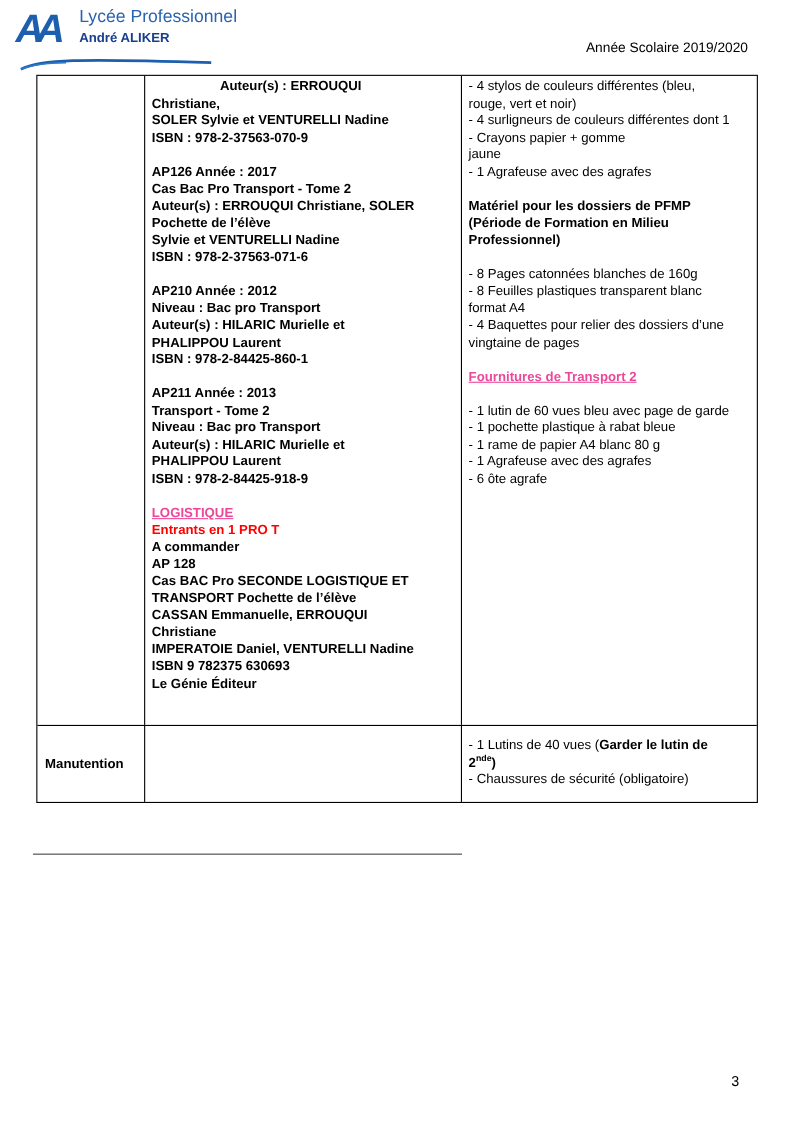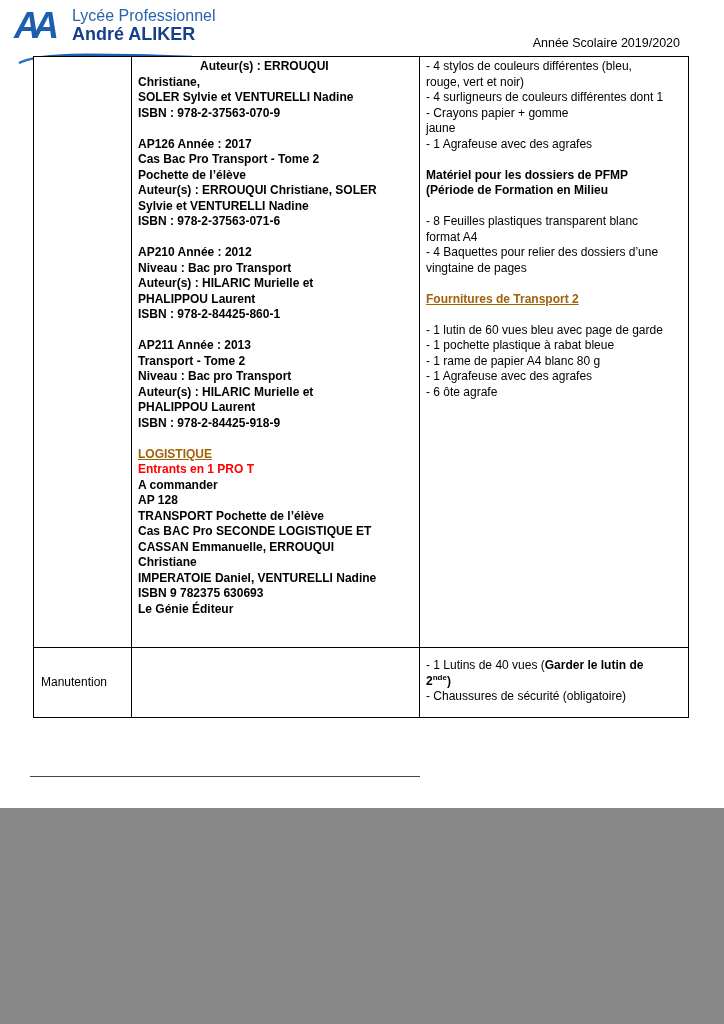--- a/index.html
+++ b/index.html
@@ -1,57 +1,57 @@
 <!DOCTYPE html>
 <html><head>
 <meta charset="utf-8">
 <style>
   * { margin:0; padding:0; box-sizing:border-box; }
   html,body { background:#888; }
   body { font-family:"Liberation Sans", sans-serif; }
   .page {
-    position:relative; width:724px; height:808px; background:#ffffff;
+    position:relative; width:724px; height:1024px; background:#ffffff;
     margin:0 auto; overflow:hidden; color:#000;
   }
 
   
   .logo { position:absolute; left:14px; top:8px; display:flex; align-items:flex-start; }
   .logo-mark {
     font-size:36px; font-weight:bold; font-style:italic; color:#1d5fae;
     letter-spacing:-7px; line-height:1; padding-right:12px;
   }
   .logo-text { margin-left:8px; }
   .logo-line1 { color:#2a63ae; font-size:16px; line-height:16px; }
-  .logo-line2 { color:#163f8c; font-size:18px; font-weight:bold; line-height:20px; }
+  .logo-line2 { color:#163f8c; font-size:12px; font-weight:bold; line-height:20px; }
   .logo-swoosh { position:absolute; left:2px; top:42px; }
 
   .year {
     position:absolute; top:36px; right:44px;
     font-size:12.5px; font-weight:normal; color:#000;
   }
 
   
   .doc-table {
-    position:absolute; left:33px; top:56px; width:656px;
+    position:absolute; left:33px; top:68px; width:656px;
     border:1px solid #000; background:#fff;
   }
   .t-row { display:grid; grid-template-columns:97px 288px 1fr; }
   .t-row + .t-row { border-top:1px solid #000; }
   .row1 { height:590px; }
   .row2 { height:70px; }
   .t-cell { padding:2px 6px; font-size:12px; line-height:15.5px; overflow:hidden; }
   .t-cell + .t-cell { border-left:1px solid #000; }
-  .subject-cell { font-weight:normal; display:flex; align-items:center; padding-left:7px; }
+  .subject-cell { font-weight:bold; display:flex; align-items:center; padding-left:7px; }
   .row2-supplies { padding-top:10px; }
 
   .line { height:15.5px; line-height:15.5px; white-space:nowrap; }
   .line.indent { padding-left:62px; }
   .s-n { font-weight:normal; color:#000; }
   .s-b { font-weight:bold; color:#000; }
-  .s-bu { font-weight:bold; color:#a16207; text-decoration:underline; }
+  .s-bu { font-weight:bold; color:#ec4899; text-decoration:underline; }
   .s-r { font-weight:bold; color:#ff0000; }
   .t-cell sup { font-size:8px; line-height:0; }
 
   
   .footnote-rule { position:absolute; left:30px; top:776px; width:390px; border-top:1px solid #444; }
   .page-number { position:absolute; top:975px; right:52px; font-size:13px; color:#000; }
 </style>
 </head>
 <body>
 
@@ -75,61 +75,63 @@
     <div class="t-row row1">
       <div class="t-cell subject-cell"></div>
       <div class="t-cell books-cell">
           <div class="line indent"><span class="s-b">Auteur(s) : ERROUQUI</span></div>
           <div class="line"><span class="s-b">Christiane,</span></div>
           <div class="line"><span class="s-b">SOLER Sylvie et VENTURELLI Nadine</span></div>
           <div class="line"><span class="s-b">ISBN : 978-2-37563-070-9</span></div>
           <div class="line">&nbsp;</div>
           <div class="line"><span class="s-b">AP126 Année : 2017</span></div>
           <div class="line"><span class="s-b">Cas Bac Pro Transport - Tome 2</span></div>
+          <div class="line"><span class="s-b">Auteur(s) : ERROUQUI Christiane, SOLER</span></div>
           <div class="line"><span class="s-b">Pochette de l’élève</span></div>
-          <div class="line"><span class="s-b">Auteur(s) : ERROUQUI Christiane, SOLER</span></div>
           <div class="line"><span class="s-b">Sylvie et VENTURELLI Nadine</span></div>
           <div class="line"><span class="s-b">ISBN : 978-2-37563-071-6</span></div>
           <div class="line">&nbsp;</div>
           <div class="line"><span class="s-b">AP210 Année : 2012</span></div>
           <div class="line"><span class="s-b">Niveau : Bac pro Transport</span></div>
           <div class="line"><span class="s-b">Auteur(s) : HILARIC Murielle et</span></div>
           <div class="line"><span class="s-b">PHALIPPOU Laurent</span></div>
           <div class="line"><span class="s-b">ISBN : 978-2-84425-860-1</span></div>
           <div class="line">&nbsp;</div>
           <div class="line"><span class="s-b">AP211 Année : 2013</span></div>
           <div class="line"><span class="s-b">Transport - Tome 2</span></div>
           <div class="line"><span class="s-b">Niveau : Bac pro Transport</span></div>
           <div class="line"><span class="s-b">Auteur(s) : HILARIC Murielle et</span></div>
           <div class="line"><span class="s-b">PHALIPPOU Laurent</span></div>
           <div class="line"><span class="s-b">ISBN : 978-2-84425-918-9</span></div>
           <div class="line">&nbsp;</div>
           <div class="line"><span class="s-bu">LOGISTIQUE</span></div>
           <div class="line"><span class="s-r">Entrants en 1 PRO T</span></div>
           <div class="line"><span class="s-b">A commander</span></div>
           <div class="line"><span class="s-b">AP 128</span></div>
+          <div class="line"><span class="s-b">Cas BAC Pro SECONDE LOGISTIQUE ET</span></div>
           <div class="line"><span class="s-b">TRANSPORT Pochette de l’élève</span></div>
-          <div class="line"><span class="s-b">Cas BAC Pro SECONDE LOGISTIQUE ET</span></div>
           <div class="line"><span class="s-b">CASSAN Emmanuelle, ERROUQUI</span></div>
           <div class="line"><span class="s-b">Christiane</span></div>
           <div class="line"><span class="s-b">IMPERATOIE Daniel, VENTURELLI Nadine</span></div>
           <div class="line"><span class="s-b">ISBN 9 782375 630693</span></div>
           <div class="line"><span class="s-b">Le Génie Éditeur</span></div>
         </div>
       <div class="t-cell supplies-cell">
           <div class="line"><span class="s-n">- 4 stylos de couleurs différentes (bleu,</span></div>
           <div class="line"><span class="s-n">rouge, vert et noir)</span></div>
           <div class="line"><span class="s-n">- 4 surligneurs de couleurs différentes dont 1</span></div>
           <div class="line"><span class="s-n">- Crayons papier + gomme</span></div>
           <div class="line"><span class="s-n">jaune</span></div>
           <div class="line"><span class="s-n">- 1 Agrafeuse avec des agrafes</span></div>
           <div class="line">&nbsp;</div>
           <div class="line"><span class="s-b">Matériel pour les dossiers de PFMP</span></div>
           <div class="line"><span class="s-b">(Période de Formation en Milieu</span></div>
+          <div class="line"><span class="s-b">Professionnel)</span></div>
           <div class="line">&nbsp;</div>
+          <div class="line"><span class="s-n">- 8 Pages catonnées blanches de 160g</span></div>
           <div class="line"><span class="s-n">- 8 Feuilles plastiques transparent blanc</span></div>
           <div class="line"><span class="s-n">format A4</span></div>
           <div class="line"><span class="s-n">- 4 Baquettes pour relier des dossiers d’une</span></div>
           <div class="line"><span class="s-n">vingtaine de pages</span></div>
           <div class="line">&nbsp;</div>
           <div class="line"><span class="s-bu">Fournitures de Transport 2</span></div>
           <div class="line">&nbsp;</div>
           <div class="line"><span class="s-n">- 1 lutin de 60 vues bleu avec page de garde</span></div>
           <div class="line"><span class="s-n">- 1 pochette plastique à rabat bleue</span></div>
           <div class="line"><span class="s-n">- 1 rame de papier A4 blanc 80 g</span></div>

